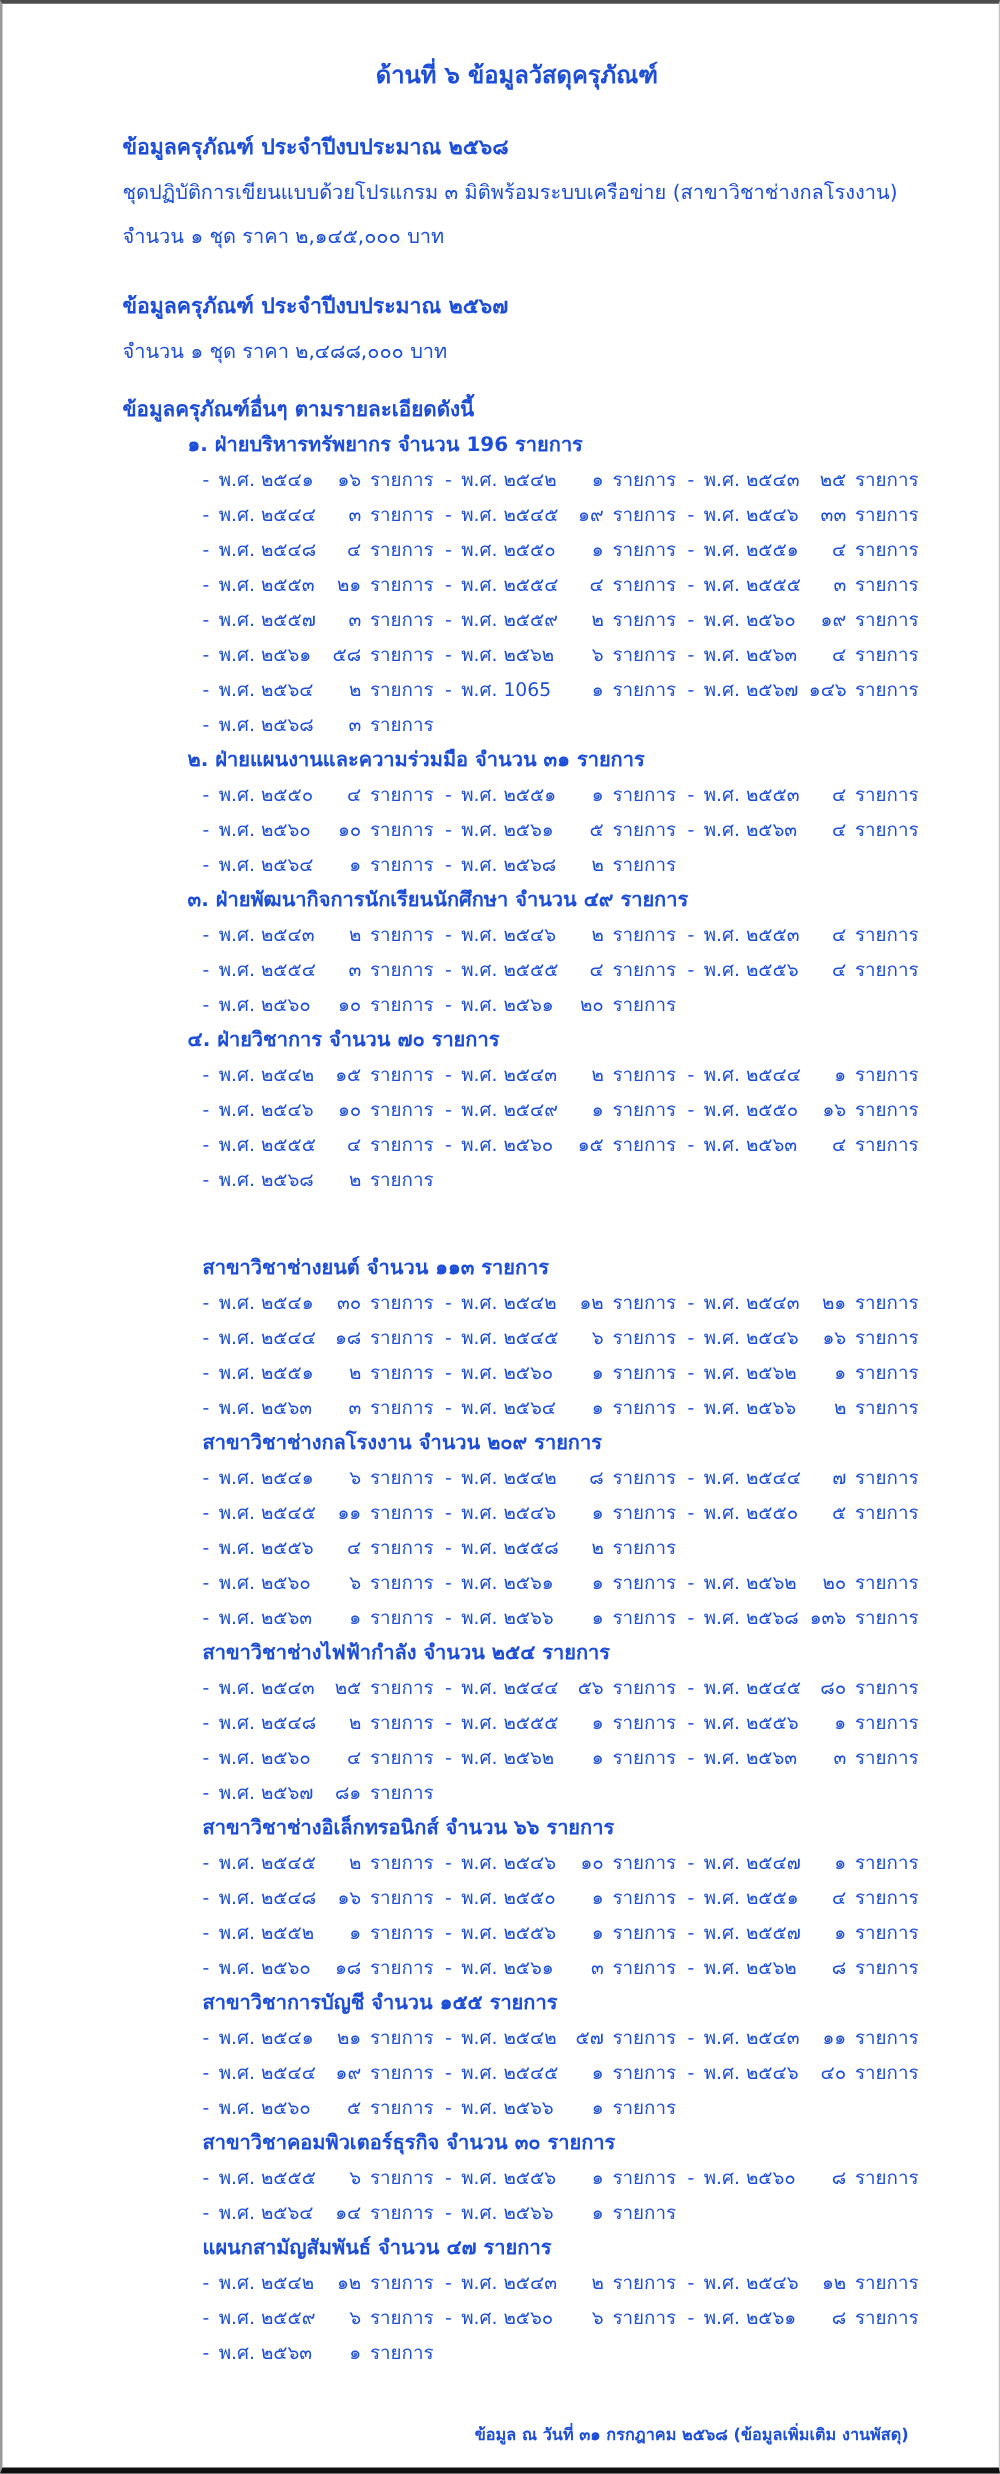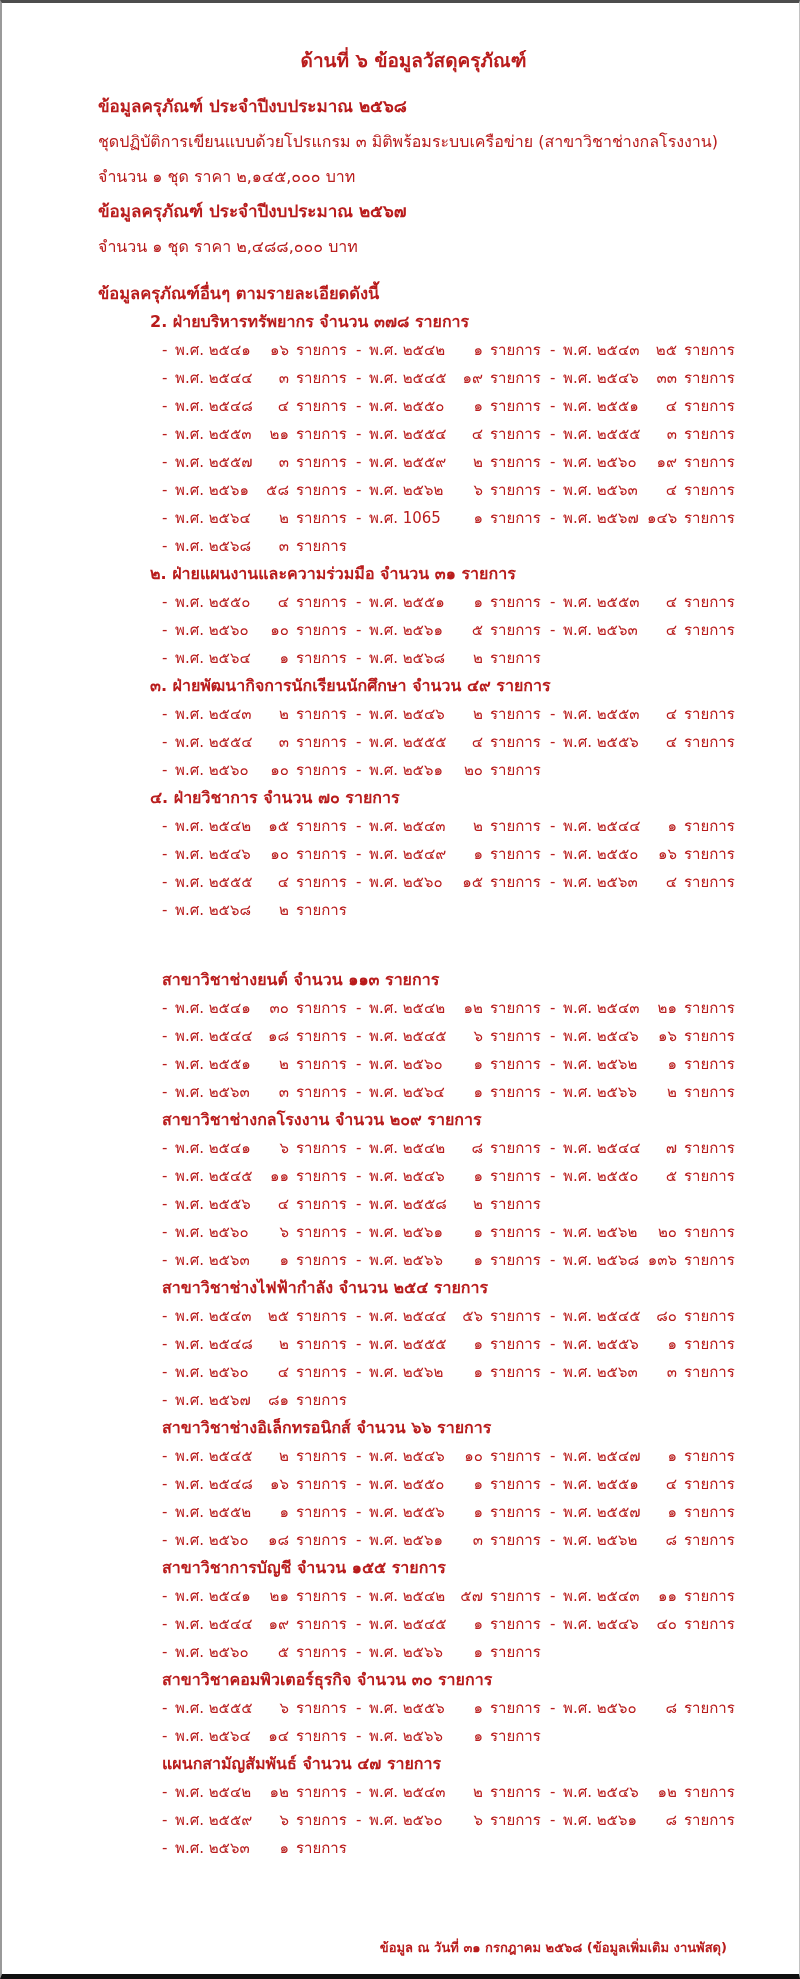--- a/index.html
+++ b/index.html
@@ -7,34 +7,34 @@
     position:relative;
     width:800px; height:1979px;
     margin:0 auto;
     box-sizing:border-box;
     background:#ffffff;
     border-top:3px solid #4d4d4d;
     border-left:2px solid #9a9a9a;
     border-right:1px solid #c2c2c2;
     border-bottom:5px solid #101010;
     font-family:"DejaVu Sans", sans-serif;
-    color:#b91c1c;
+    color:#1d4ed8;
     overflow:hidden;
   }
   .content { padding:0 70px 0 96px; }
   .doc-title {
     text-align:center;
     font-weight:bold;
     font-size:19px;
     line-height:26px;
     margin-top:44px;
   }
   .intro-block { margin:0; }
-  .intro-block.first { margin-top:16px; }
-  .intro-block.second { }
+  .intro-block.first { margin-top:28px; }
+  .intro-block.second { margin-top:22px; }
   .intro-heading { font-weight:bold; font-size:17px; line-height:35px; margin:0; }
   .intro-line { font-size:16px; line-height:35px; margin:0; }
   .other-heading { font-weight:bold; font-size:16.5px; line-height:28px; margin-top:16px; }
   .section { margin:0; }
   .section.gap-before { margin-top:42px; }
   .section-title { font-weight:bold; font-size:16px; line-height:28px; }
   .section-title.numbered { padding-left:52px; }
   .section-title.plain { padding-left:64px; }
   .row { display:flex; padding-left:64px; line-height:28px; height:28px; white-space:nowrap; }
   .cell { display:flex; width:194px; font-size:15px; flex:0 0 194px; }
@@ -66,21 +66,21 @@
 
     <div class="intro-block second">
       <p class="intro-heading">ข้อมูลครุภัณฑ์ ประจำปีงบประมาณ ๒๕๖๗</p>
       <p class="intro-line">จำนวน ๑ ชุด ราคา ๒,๔๘๘,๐๐๐ บาท</p>
     </div>
 
     <div class="other-heading">ข้อมูลครุภัณฑ์อื่นๆ ตามรายละเอียดดังนี้</div>
 
     <div id="sections">
         <div class="section">
-          <div class="section-title numbered">2. ฝ่ายบริหารทรัพยากร  จำนวน ๓๗๘ รายการ</div>
+          <div class="section-title numbered">๑. ฝ่ายบริหารทรัพยากร  จำนวน 196 รายการ</div>
           <div class="row">
             <div class="cell">
               <span class="dash">-</span>
               <span class="yr">พ.ศ. ๒๕๔๑</span>
               <span class="num">๑๖</span>
               <span class="unit">รายการ</span>
             </div>
             <div class="cell">
               <span class="dash">-</span>
               <span class="yr">พ.ศ. ๒๕๔๒</span>

